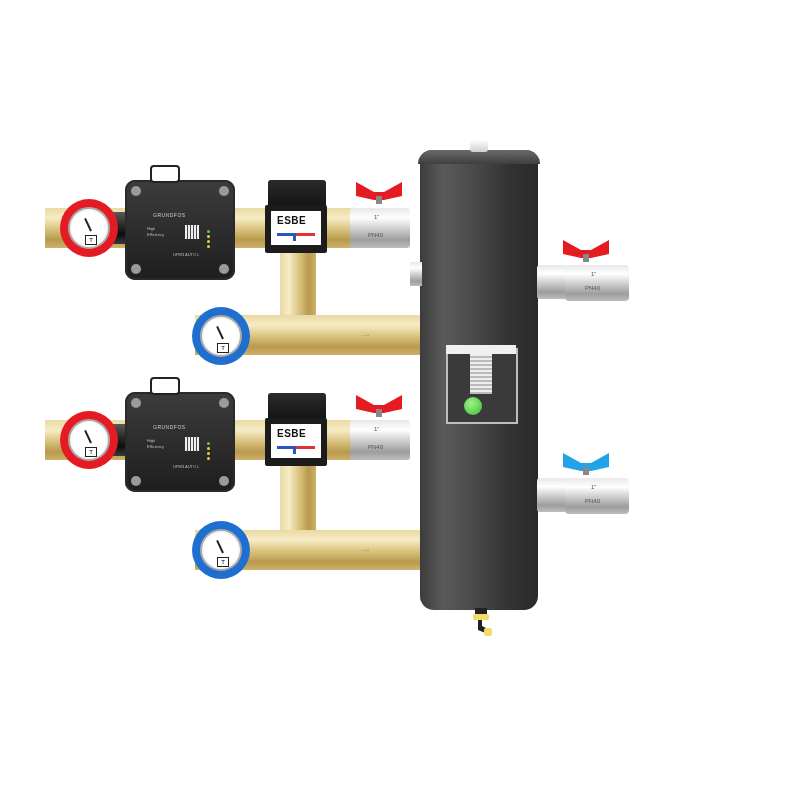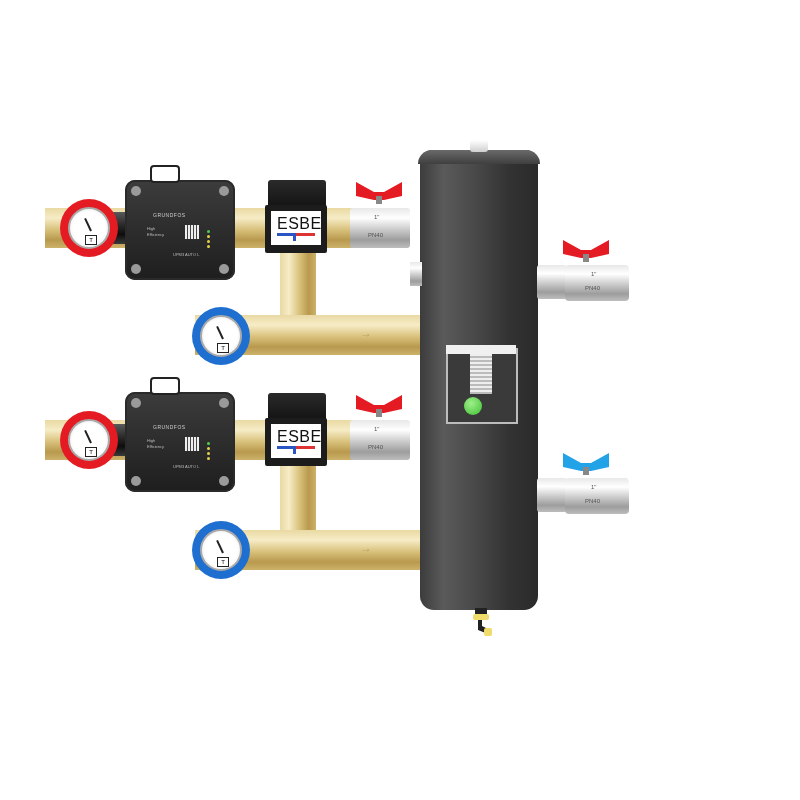--- a/index.html
+++ b/index.html
@@ -32,21 +32,21 @@
   .connector{width:26px;height:14px;border:2px solid #222;border-radius:4px;background:#fff;}
   
   .gauge-handle{width:58px;height:58px;border-radius:50%;}
   .gauge-face{position:absolute;left:8px;top:8px;width:42px;height:42px;border-radius:50%;background:radial-gradient(circle,#ffffff 60%,#d8d8d8 100%);border:2px solid #aaa;box-sizing:border-box;}
   .gauge-face .needle{position:absolute;left:20px;top:8px;width:2px;height:14px;background:#222;transform:rotate(-25deg);transform-origin:bottom center;}
   .gauge-face .t{position:absolute;left:15px;top:26px;width:10px;height:8px;border:1px solid #222;font-size:6px;line-height:8px;text-align:center;}
   
   .actuator{width:58px;height:30px;background:linear-gradient(180deg,#2a2a2a,#111);border-radius:3px;}
   .esbe-body{width:62px;height:48px;background:#1c1c1c;border-radius:2px;}
   .esbe-label{position:absolute;left:6px;top:6px;width:50px;height:34px;background:#fff;}
-  .esbe-label .brand{position:absolute;left:6px;top:4px;font-size:16px;font-weight:normal;color:#111;letter-spacing:.5px;}
+  .esbe-label .brand{position:absolute;left:6px;top:4px;font-size:10px;font-weight:bold;color:#111;letter-spacing:.5px;}
   .esbe-label .bar{position:absolute;left:6px;top:22px;width:38px;height:3px;background:linear-gradient(90deg,#2b54c4 50%,#d33 50%);}
   .esbe-label .stub{position:absolute;left:22px;top:24px;width:3px;height:6px;background:#2b54c4;}
   
   .ball-valve{width:64px;height:36px;border-radius:4px;}
   .ball-valve .size{position:absolute;left:26px;top:6px;font-size:6px;color:#555;}
   .ball-valve .pn{position:absolute;left:20px;top:20px;font-size:6px;color:#555;}
   .butterfly{width:46px;height:22px;}
   .arrow{font-size:12px;color:#bba367;}
 </style>
 </head>

